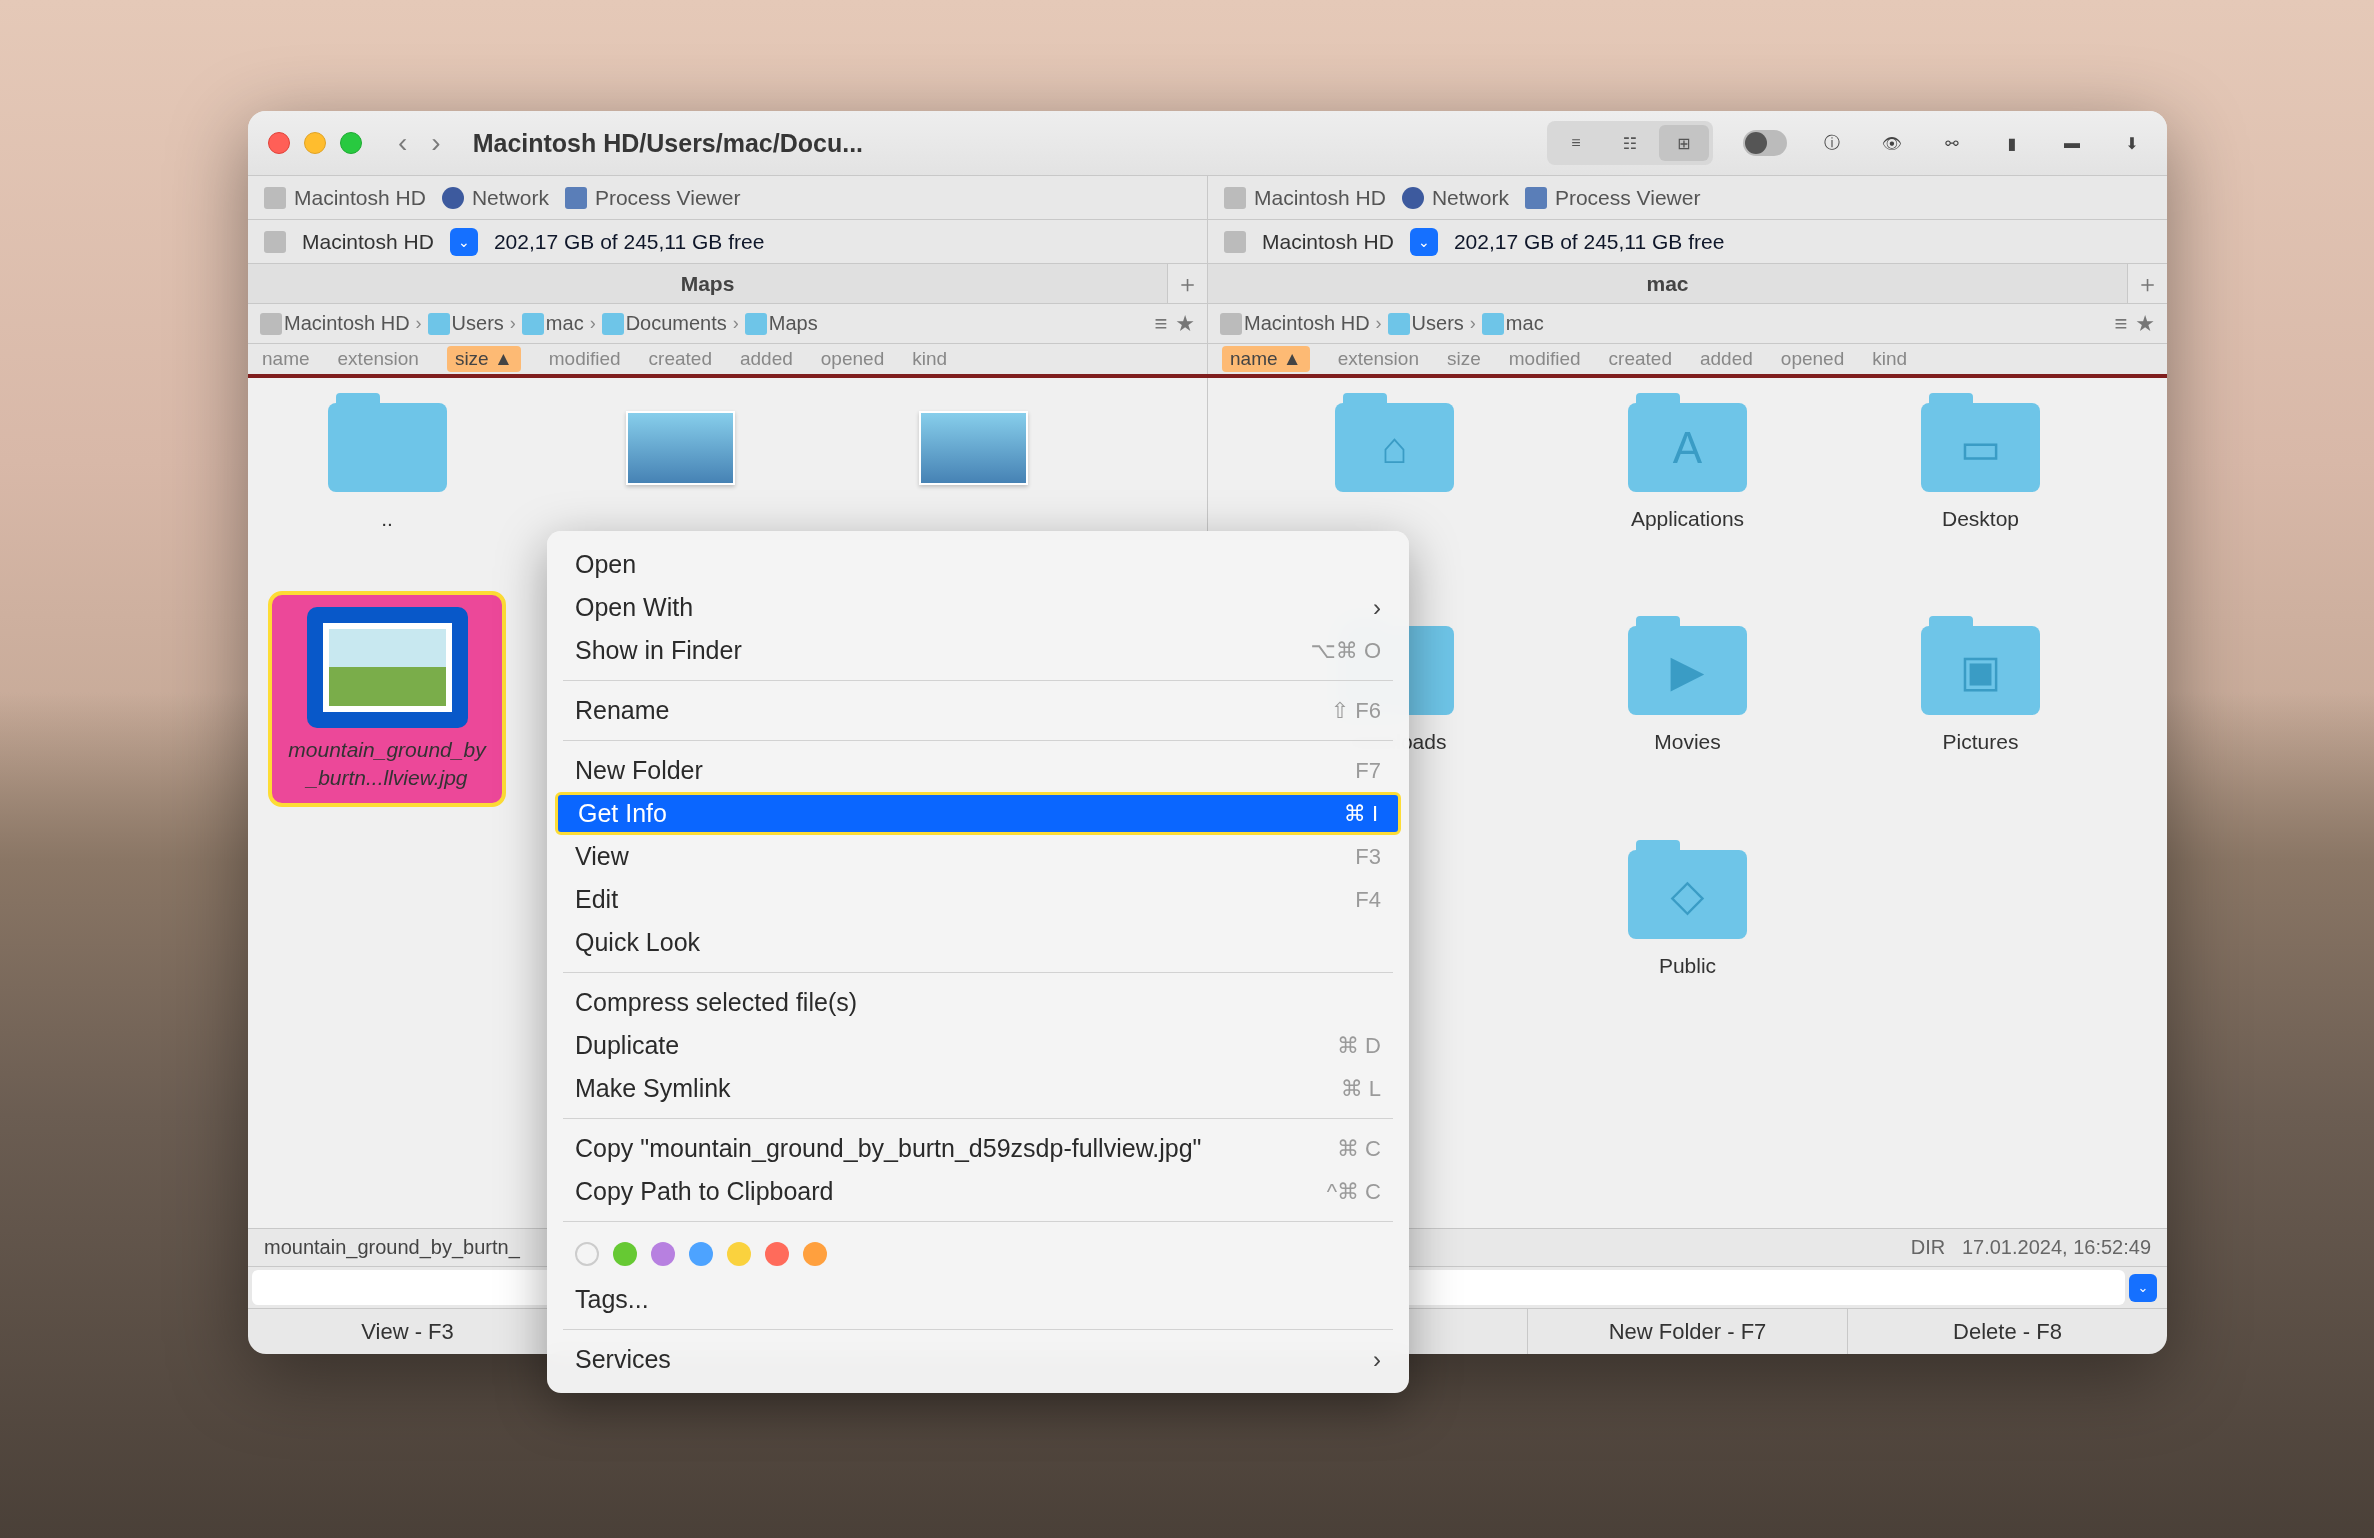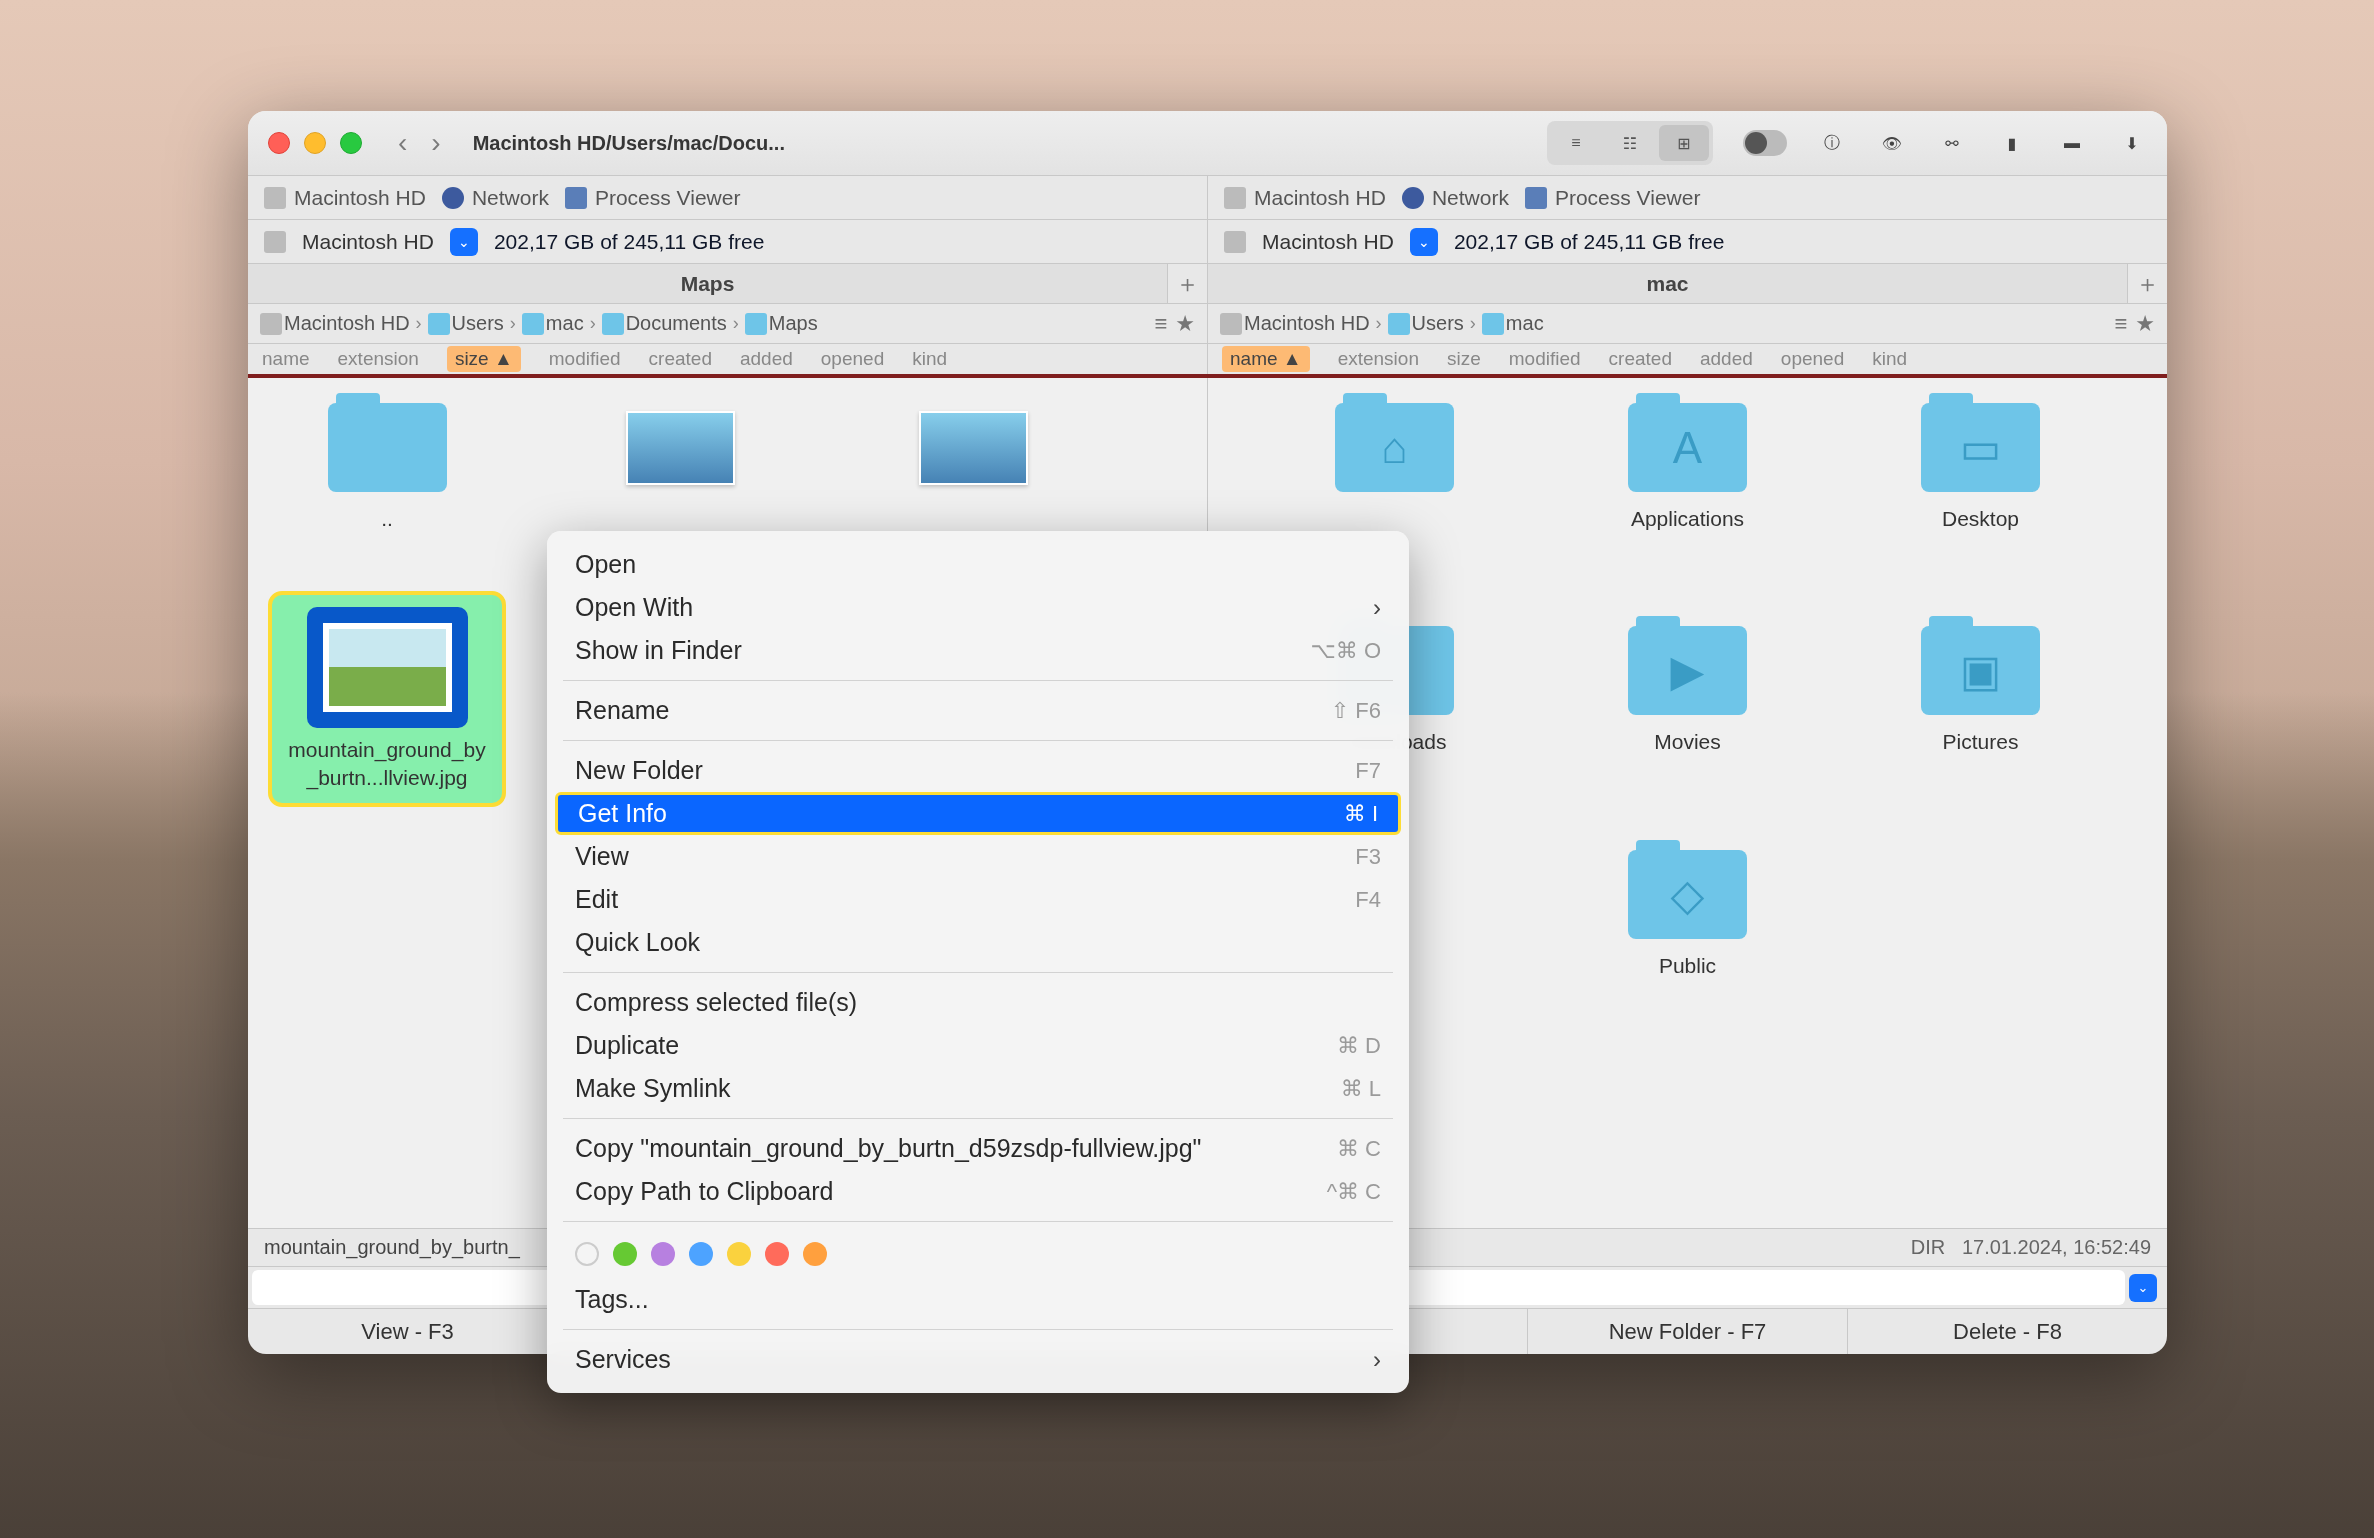--- a/index.html
+++ b/index.html
@@ -31,21 +31,21 @@
   gap: 16px;
   border-bottom: 1px solid #c8c8c8;
 }
 .traffic { display: flex; gap: 14px; }
 .tl { width: 22px; height: 22px; border-radius: 50%; }
 .tl.red { background: #ff5f57; border: 1px solid #e14239; }
 .tl.yel { background: #ffbd2e; border: 1px solid #e0a326; }
 .tl.grn { background: #28c940; border: 1px solid #1fab33; }
 .navbtns { display: flex; gap: 24px; margin-left: 20px; }
 .navbtns .chev { color: #7a7a7a; font-size: 28px; }
-.path-title { font-size: 20px; font-weight: 600; color: #363636; margin-left: 16px; }
+.path-title { font-size: 25px; font-weight: 600; color: #363636; margin-left: 16px; }
 .toolbar-right { margin-left: auto; display: flex; align-items: center; gap: 30px; }
 .view-switch { display: flex; gap: 4px; background: #d8d8d8; border-radius: 8px; padding: 4px; }
 .view-btn { width: 50px; height: 36px; display: flex; align-items: center; justify-content: center; border-radius: 6px; color: #555; }
 .view-btn.active { background: #c4c4c4; }
 .tb-icon { width: 30px; height: 30px; display: flex; align-items: center; justify-content: center; color: #444; }
 .toggle { width: 44px; height: 26px; border-radius: 14px; background: #bbb; position: relative; }
 .toggle::after { content:""; position:absolute; width:22px; height:22px; border-radius:50%; background:#555; left:2px; top:2px; }
 .tabbar, .pathbar, .drivebar {
   display: flex; height: 44px; border-bottom: 1px solid #c8c8c8;
 }
@@ -77,21 +77,21 @@
 .pane { flex:1; background:#f0f0f0; border-right:1px solid #c8c8c8; padding:20px; position:relative; overflow:hidden; }
 .pane:last-child{border-right:none;}
 .icon-grid { display:flex; flex-wrap:wrap; gap:59px 55px; align-content:flex-start; }
 .file-item { width:238px; display:flex; flex-direction:column; align-items:center; gap:8px; }
 .file-icon { width:119px; height:99px; display:flex; align-items:center; justify-content:center; }
 .folder-icon { width:119px; height:89px; background:#6ec5e8; border-radius:8px; position:relative; }
 .folder-icon::before { content:""; position:absolute; top:-10px; left:8px; width:44px; height:14px; background:#6ec5e8; border-radius:4px 4px 0 0; }
 .folder-icon .glyph { position:absolute; inset:0; display:flex; align-items:center; justify-content:center; color:#3a9cc5; font-size:44px; }
 .thumb { width:109px; height:74px; background:linear-gradient(to bottom,#87ceeb,#4682b4); border:2px solid #fff; box-shadow:0 2px 4px rgba(0,0,0,0.2); }
 .file-label { font-size:21px; color:#333; text-align:center; line-height:1.3; word-break:break-all; }
-.highlighted-item { border:4px solid #fddc35; border-radius:14px; padding:12px; background:#86efac; }
+.highlighted-item { border:4px solid #fddc35; border-radius:14px; padding:12px; background:#ec4899;font-style:italic; }
 .highlighted-item .thumb-wrap { background:#0858c9; border-radius:10px; padding:16px; }
 .highlighted-item .thumb-inner { background:#eef; border:6px solid #fff; width:129px; height:89px; background:linear-gradient(to bottom,#c8e8f0 50%,#7aad4a 50%); }
 .statusbar { display:flex; border-top:1px solid #c8c8c8; height:38px; }
 .status-half { flex:1; display:flex; align-items:center; padding:0 16px; font-size:20px; color:#444; border-right:1px solid #c8c8c8; }
 .status-half:last-child{border-right:none;}
 .status-right { margin-left:auto; color:#666; }
 .inputbar { display:flex; height:42px; border-top:1px solid #c8c8c8; }
 .input-half { flex:1; display:flex; align-items:center; border-right:1px solid #c8c8c8; }
 .input-half:last-child{border-right:none;}
 .path-input { flex:1; background:#fff; border:none; padding:6px 14px; font-size:20px; color:#444; text-align:center; margin:4px; border-radius:6px; }

